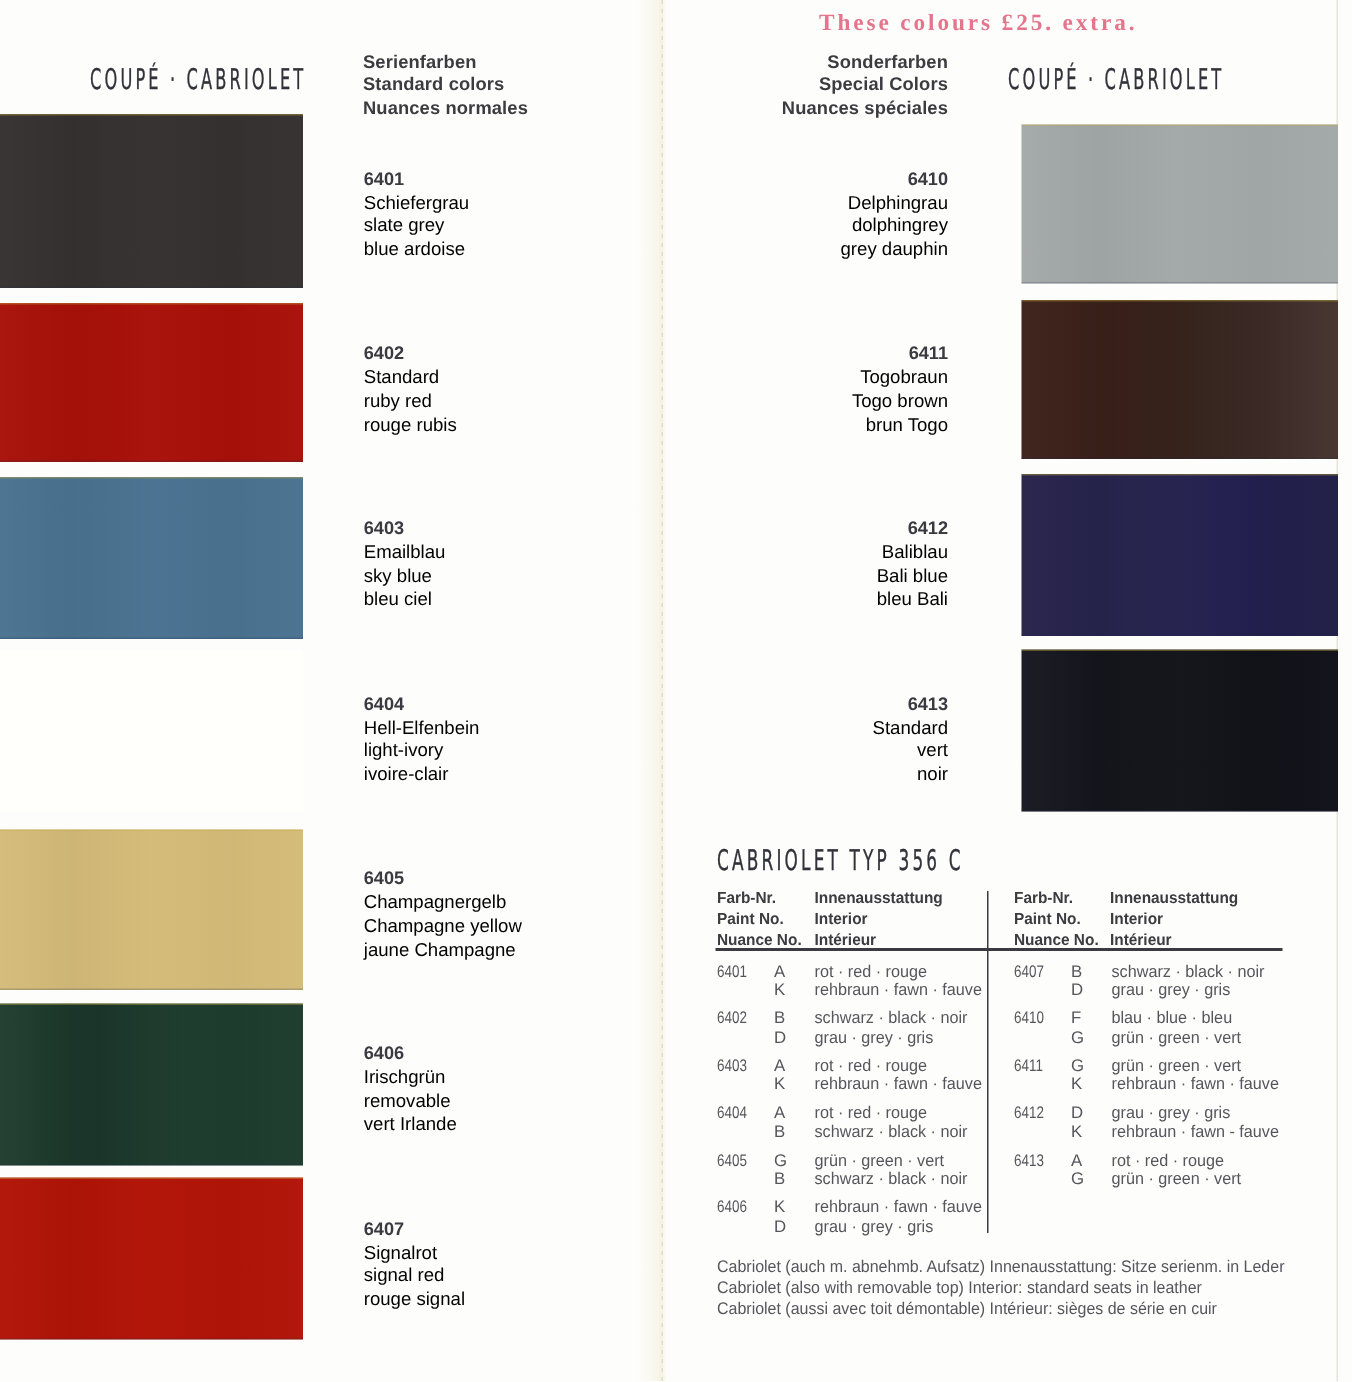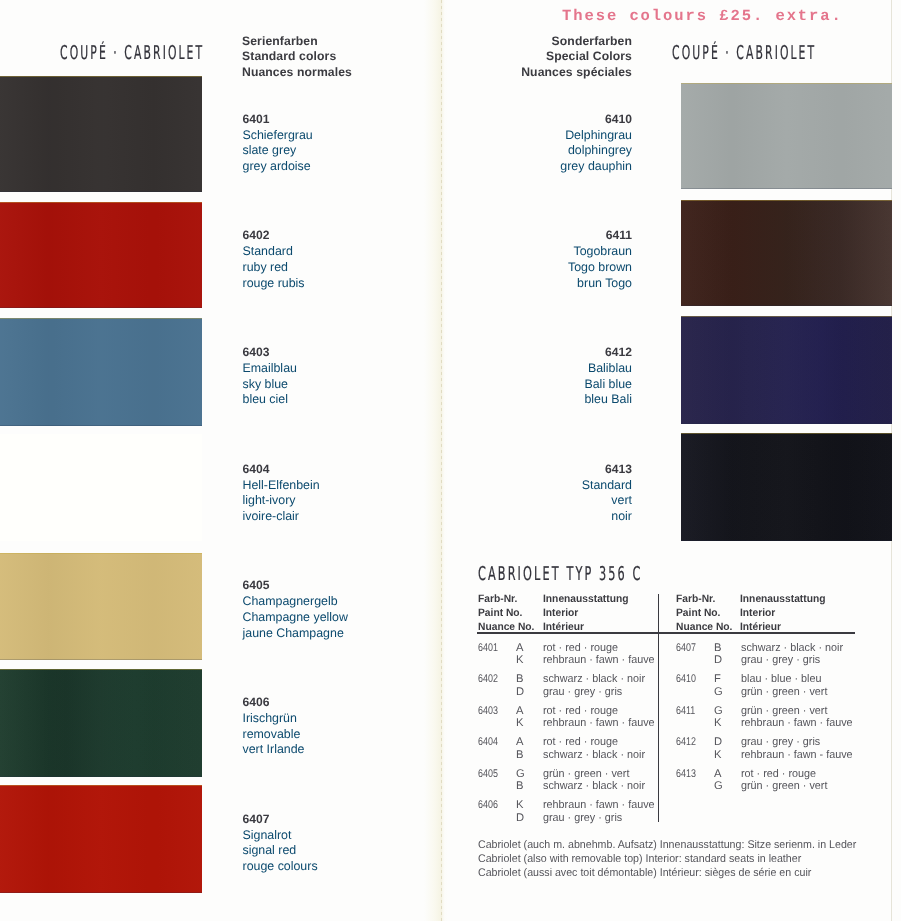--- a/index.html
+++ b/index.html
@@ -34,28 +34,28 @@
   }
 
   .grp-head{
     position:absolute;
     font-size:12.2px;font-weight:bold;color:#3b3b40;
     line-height:15.4px;letter-spacing:0.1px;white-space:nowrap;
   }
 
   .note-red{
     position:absolute;
-    font-family:Liberation Mono, monospace;font-weight:bold;
-    font-size:15.5px;color:#e4758c;letter-spacing:1.93px;white-space:nowrap;margin-left:16px;
+    font-family:Liberation Serif, serif;font-weight:bold;
+    font-size:15.5px;color:#e4758c;letter-spacing:1.93px;white-space:nowrap;
   }
 
   
   .cname{position:absolute;white-space:nowrap;line-height:15.75px;}
   .cname .num{font-size:12.1px;font-weight:bold;color:#3a3a40;}
-  .cname .de,.cname .en,.cname .fr{font-size:12.4px;color:#0c4a6e;}
+  .cname .de,.cname .en,.cname .fr{font-size:12.4px;color:#000000;}
 
   
   .tbl-title{
     position:absolute;
     font-family:"DejaVu Sans",sans-serif;font-stretch:condensed;
     font-size:19px;letter-spacing:3.2px;color:#32323a;
     -webkit-text-stroke:0.24px #32323a;
     transform:scaleX(0.66);transform-origin:left top;
     white-space:nowrap;
   }
@@ -137,21 +137,21 @@
     <div>Nuances spéciales</div>
   </div>
 
   <div class="note-red" style="left:546px;top:7px;">These colours £25. extra.</div>
 
   <div id="std-names">
       <div class="cname" style="top: 111.8px; left: 242.5px; text-align: left;">
         <div class="num">6401</div>
         <div class="de">Schiefergrau</div>
         <div class="en">slate grey</div>
-        <div class="fr">grey ardoise</div>
+        <div class="fr">blue ardoise</div>
       </div>
       <div class="cname" style="top: 228.47px; left: 242.5px; text-align: left;">
         <div class="num">6402</div>
         <div class="de">Standard</div>
         <div class="en">ruby red</div>
         <div class="fr">rouge rubis</div>
       </div>
       <div class="cname" style="top: 345.14px; left: 242.5px; text-align: left;">
         <div class="num">6403</div>
         <div class="de">Emailblau</div>
@@ -173,21 +173,21 @@
       <div class="cname" style="top: 695.15px; left: 242.5px; text-align: left;">
         <div class="num">6406</div>
         <div class="de">Irischgrün</div>
         <div class="en">removable</div>
         <div class="fr">vert Irlande</div>
       </div>
       <div class="cname" style="top: 811.82px; left: 242.5px; text-align: left;">
         <div class="num">6407</div>
         <div class="de">Signalrot</div>
         <div class="en">signal red</div>
-        <div class="fr">rouge colours</div>
+        <div class="fr">rouge signal</div>
       </div>
     </div>
   <div id="spc-names">
       <div class="cname" style="top: 111.8px; right: 269px; text-align: right;">
         <div class="num">6410</div>
         <div class="de">Delphingrau</div>
         <div class="en">dolphingrey</div>
         <div class="fr">grey dauphin</div>
       </div>
       <div class="cname" style="top: 228.47px; right: 269px; text-align: right;">

